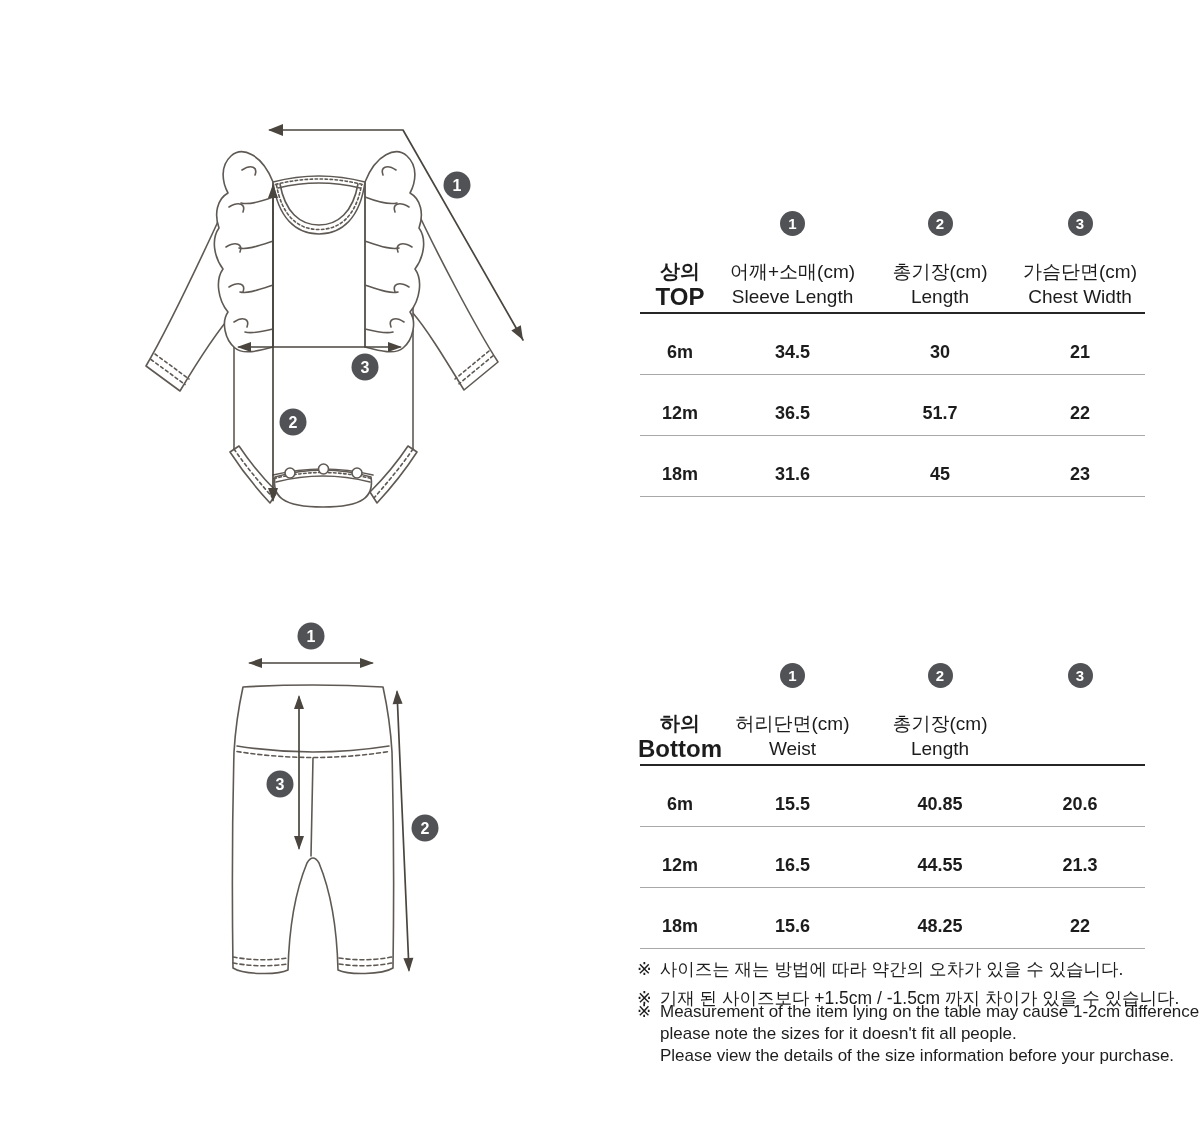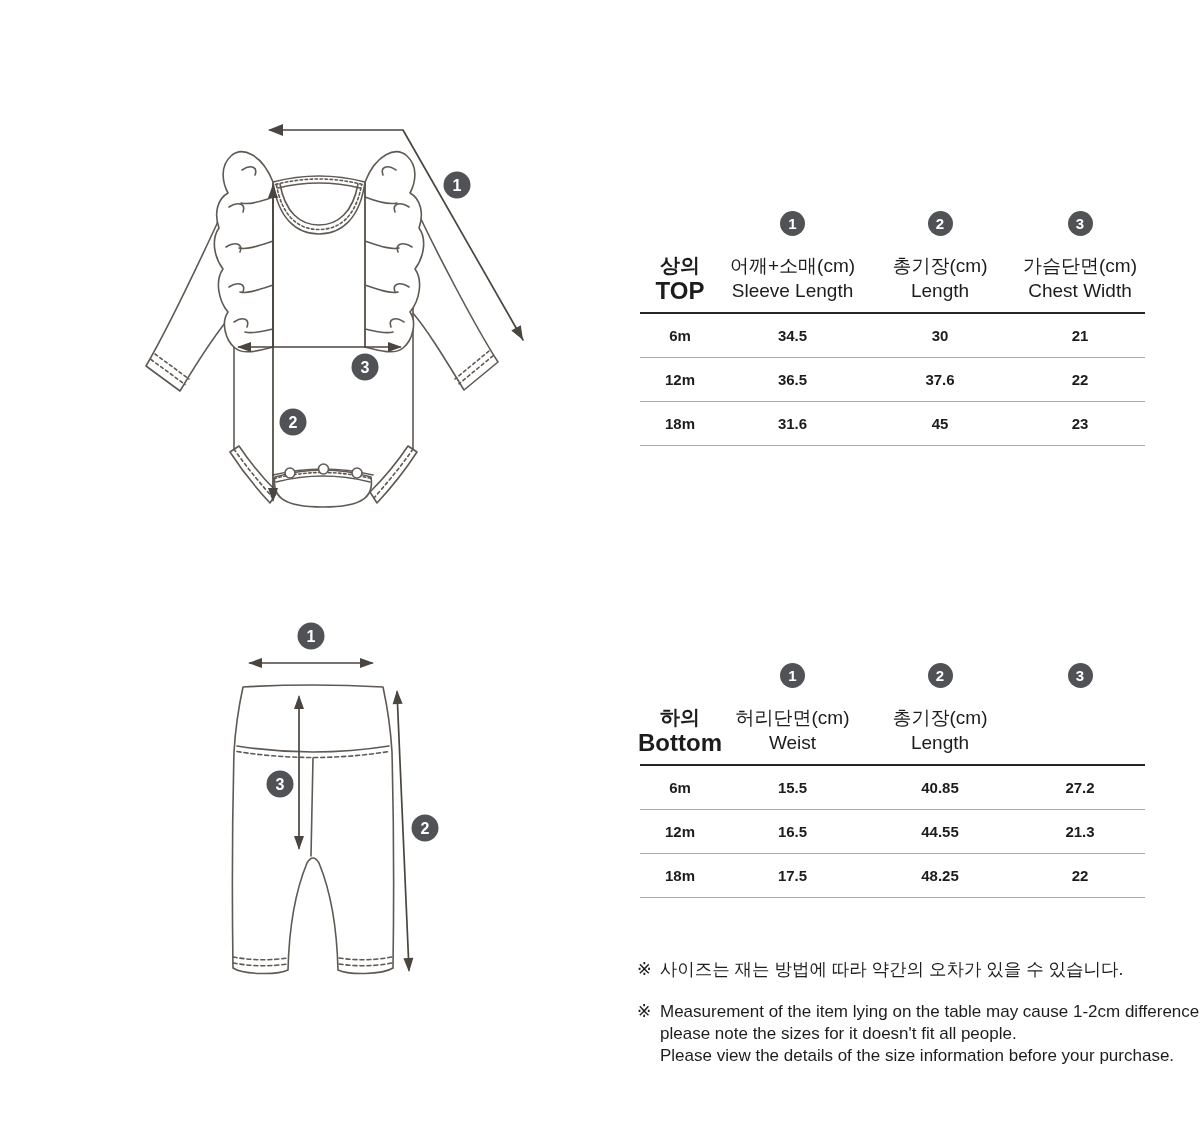--- a/index.html
+++ b/index.html
@@ -10,27 +10,27 @@
   
   .size-table { position:absolute; width:505px; color:#1c1c1c; }
   .t-badges { display:grid; grid-template-columns:80px 145px 150px 130px; height:30px;
               align-items:center; justify-items:center; }
   .tbadge { width:25px; height:25px; border-radius:50%; background:#515256; color:#fff;
             font-style:normal; font-weight:bold; font-size:15px; line-height:25px;
             display:flex; align-items:center; justify-content:center; }
   .t-head { display:grid; grid-template-columns:80px 145px 150px 130px;
             border-bottom:2.5px solid #262626; height:73.5px; }
   .t-head > span { display:flex; flex-direction:column; justify-content:flex-end;
-                   align-items:center; font-size:19px; line-height:25px; padding-bottom:9px; }
+                   align-items:center; font-size:19px; line-height:25px; padding-bottom:3px; }
   .t-cat { font-weight:bold; }
   .t-cat .ko { font-size:20px; }
   .t-cat .en { font-size:24px; }
   .t-row { display:grid; grid-template-columns:80px 145px 150px 130px; height:43px;
            align-items:center; justify-items:center; border-bottom:1.5px solid #a8a8a8;
-           font-size:15px; font-weight:bold; }
+           font-size:18px; font-weight:bold;margin-top:17px; }
 
   
   .notes-ko { position:absolute; left:637px; top:955px; font-size:17.5px; line-height:29px;
               color:#1d1d1d; white-space:nowrap; }
   .notes-ko .marker { margin-right:8px; }
   .notes-en { position:absolute; left:637px; top:1001px; font-size:17px; line-height:22px;
               color:#1d1d1d; padding-left:23px; white-space:nowrap; }
   .notes-en .marker { position:absolute; left:0; top:0; }
 
   svg text.badge-num { font-family:"Liberation Sans","DejaVu Sans",sans-serif;
@@ -230,21 +230,21 @@
     </div>
     <div class="t-row">
       <span>6m</span>
       <span>34.5</span>
       <span>30</span>
       <span>21</span>
     </div>
     <div class="t-row">
       <span>12m</span>
       <span>36.5</span>
-      <span>37.6</span>
+      <span>51.7</span>
       <span>22</span>
     </div>
     <div class="t-row">
       <span>18m</span>
       <span>31.6</span>
       <span>45</span>
       <span>23</span>
     </div>
   </div>
 
@@ -272,39 +272,42 @@
       </span>
       <span>
         <span>총기장(cm)</span>
         <span>Length</span>
       </span>
     </div>
     <div class="t-row">
       <span>6m</span>
       <span>15.5</span>
       <span>40.85</span>
-      <span>27.2</span>
+      <span>20.6</span>
     </div>
     <div class="t-row">
       <span>12m</span>
       <span>16.5</span>
       <span>44.55</span>
       <span>21.3</span>
     </div>
     <div class="t-row">
       <span>18m</span>
-      <span>17.5</span>
+      <span>15.6</span>
       <span>48.25</span>
       <span>22</span>
     </div>
   </div>
 
   <div class="notes-ko">
     <div class="note-line">
       <span class="marker">※</span><span>사이즈는 재는 방법에 따라 약간의 오차가 있을 수 있습니다.</span>
+    </div>
+    <div class="note-line">
+      <span class="marker">※</span><span>기재 된 사이즈보다 +1.5cm / -1.5cm 까지 차이가 있을 수 있습니다.</span>
     </div>
   </div>
 
   <div class="notes-en">
     <span class="marker">※</span>
     <div>Measurement of the item lying on the table may cause 1-2cm difference,</div>
     <div>please note the sizes for it doesn't fit all people.</div>
     <div>Please view the details of the size information before your purchase.</div>
   </div>
 

